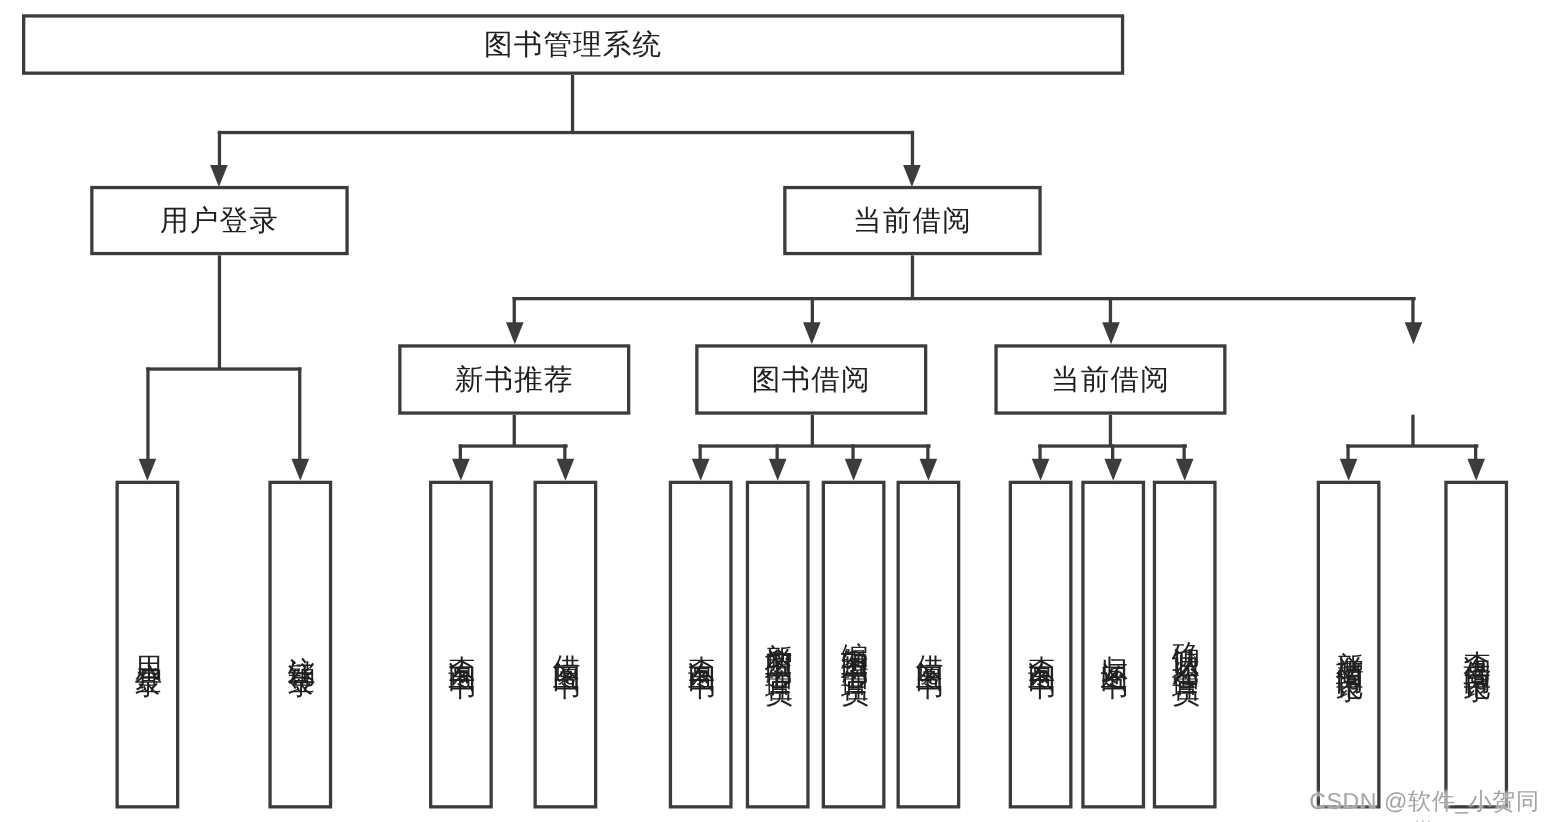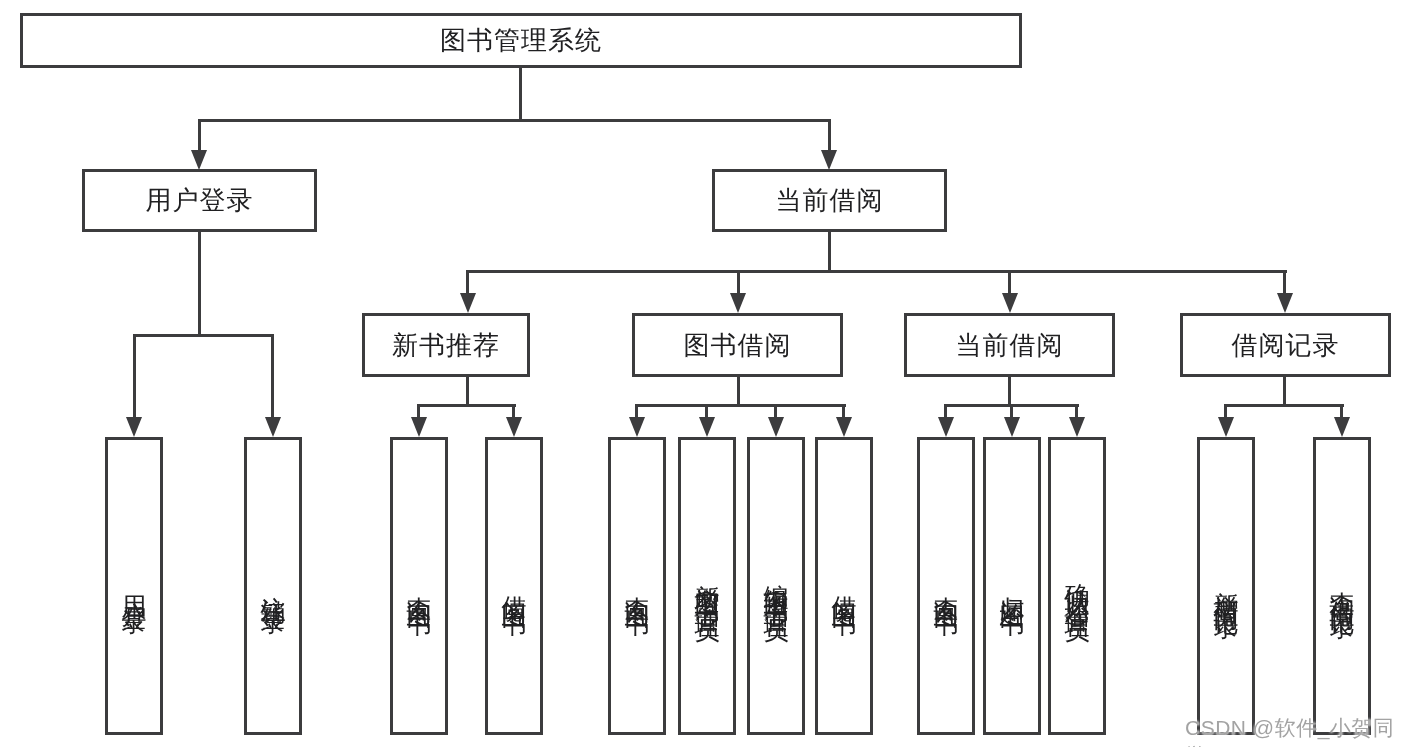--- a/index.html
+++ b/index.html
@@ -1,18 +1,18 @@
 <!DOCTYPE html>
 <html><head>
 <meta charset="utf-8">
 <style>
   html,body{margin:0;padding:0;background:#ffffff;}
   .stage{
     position:relative;width:1405px;height:747px;background:#ffffff;overflow:hidden;
-    font-family:"Liberation Sans","DejaVu Sans",sans-serif;color:#202022;
+    font-family:"Liberation Sans","DejaVu Sans",sans-serif;color:#202022;text-align:center;
   }
   .box{
     position:absolute;background:#ffffff;border:3px solid #3c3c3e;box-sizing:border-box;
     display:flex;align-items:center;justify-content:center;z-index:2;
   }
   .hbox{font-size:26px;letter-spacing:1px;}
   .vbox span{
     writing-mode:vertical-rl;text-orientation:mixed;
     font-size:25px;letter-spacing:5px;line-height:1;
   }
@@ -38,31 +38,28 @@
   </div>
 
   <div class="box hbox" style="left:82px;top:169px;width:235px;height:63px">
     <span>用户登录</span>
   </div>
 
   <div class="box hbox" style="left:712px;top:169px;width:235px;height:63px">
     <span>当前借阅</span>
   </div>
 
-  <div class="box hbox" style="left:362px;top:313px;width:168px;height:64px">
+  <div class="box hbox" style="left:362px;top:313px;width:211px;height:64px">
     <span>新书推荐</span>
   </div>
   <div class="box hbox" style="left:632px;top:313px;width:211px;height:64px">
     <span>图书借阅</span>
   </div>
   <div class="box hbox" style="left:904px;top:313px;width:211px;height:64px">
     <span>当前借阅</span>
-  </div>
-  <div class="box hbox" style="left:1180px;top:313px;width:211px;height:64px">
-    <span>借阅记录</span>
   </div>
 
   <div class="box vbox" style="left:105px;top:437px;width:58px;height:298px">
     <span>用户登录</span>
   </div>
   <div class="box vbox" style="left:244px;top:437px;width:58px;height:298px">
     <span>注销登录</span>
   </div>
 
   <div class="box vbox" style="left:390px;top:437px;width:58px;height:298px">

